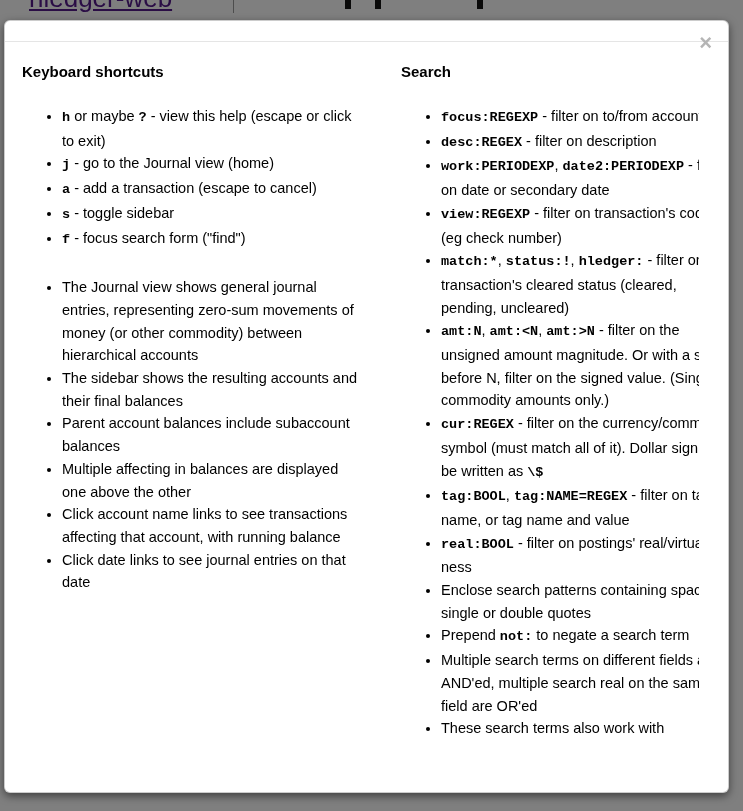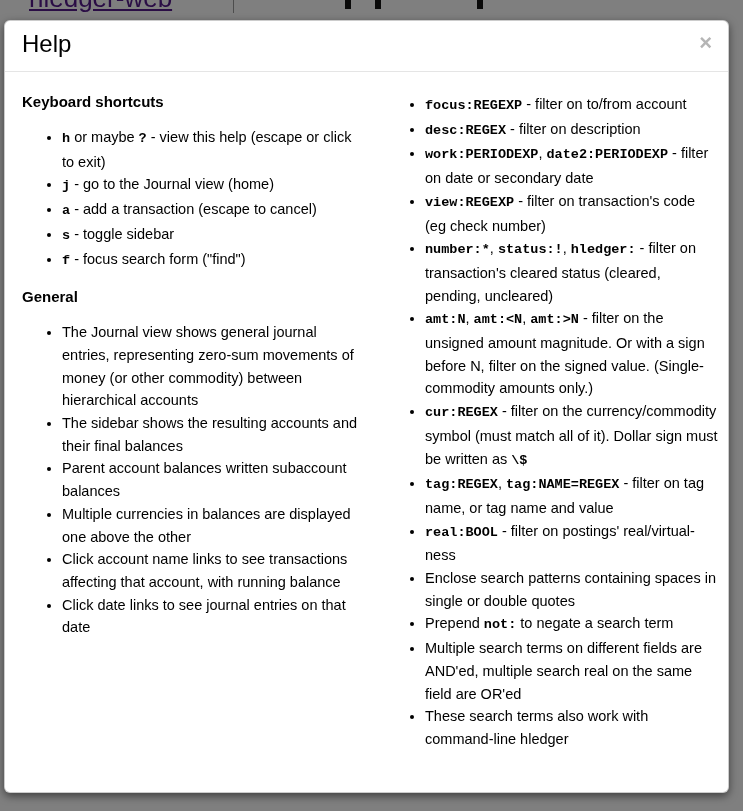--- a/index.html
+++ b/index.html
@@ -56,33 +56,33 @@
     font-size: 22px; line-height: 22px; font-weight: bold;
     color: #b5b5b5;
     background: none; border: 0; padding: 0;
     cursor: pointer;
     font-family: "Liberation Sans", sans-serif;
   }
   .modal-body {
     padding: 5px 0 15px 17px;
     display: grid;
     grid-template-columns: 339px 333px;
-    column-gap: 24px;
+    column-gap: 40px;
     overflow: hidden;
     height: 701px; 
   }
   .col { min-width: 0; }
 
   .section-heading {
     font-size: 15px; font-weight: bold;
     margin: 16px 0 10px 0;
     color: #000;
   }
   ul.help-list {
-    margin: 16px 0 16px 0;
+    margin: 25px 0 16px 0;
     padding-left: 40px;
   }
   ul.help-list li {
     font-size: 14.5px;
     line-height: 22.7px;
     color: #000;
   }
   code.kbd {
     font-family: "Liberation Mono", "DejaVu Sans Mono", monospace;
     font-weight: bold;
@@ -101,54 +101,53 @@
   <div class="bg-frag f1"></div>
   <div class="bg-frag f2"></div>
   <div class="bg-frag f3"></div>
 </div>
 
 <div class="backdrop"></div>
 
 <div class="modal">
   <div class="modal-header">
     <button class="close-btn">×</button>
-    <h4 class="modal-title">Help</h4>
   </div>
   <div class="modal-body">
     <div class="col">
       <div class="section-heading">Keyboard shortcuts</div>
       <ul class="help-list">
           <li><code class="kbd">h</code> or maybe <code class="kbd">?</code> - view this help (escape or click to exit)</li>
           <li><code class="kbd">j</code> - go to the Journal view (home)</li>
           <li><code class="kbd">a</code> - add a transaction (escape to cancel)</li>
           <li><code class="kbd">s</code> - toggle sidebar</li>
           <li><code class="kbd">f</code> - focus search form ("find")</li>
         </ul>
 
-      <div class="section-heading">General</div>
       <ul class="help-list">
           <li>The Journal view shows general journal entries, representing zero-sum movements of money (or other commodity) between hierarchical accounts</li>
           <li>The sidebar shows the resulting accounts and their final balances</li>
-          <li>Parent account balances written subaccount balances</li>
-          <li>Multiple currencies in balances are displayed one above the other</li>
+          <li>Parent account balances include subaccount balances</li>
+          <li>Multiple affecting in balances are displayed one above the other</li>
           <li>Click account name links to see transactions affecting that account, with running balance</li>
           <li>Click date links to see journal entries on that date</li>
         </ul>
     </div>
 
     <div class="col">
+      <div class="section-heading">Search</div>
       <ul class="help-list">
           <li><code class="kbd">focus:REGEXP</code> - filter on to/from account</li>
           <li><code class="kbd">desc:REGEX</code> - filter on description</li>
           <li><code class="kbd">work:PERIODEXP</code>, <code class="kbd">date2:PERIODEXP</code> - filter on date or secondary date</li>
           <li><code class="kbd">view:REGEXP</code> - filter on transaction's code (eg check number)</li>
-          <li><code class="kbd">number:*</code>, <code class="kbd">status:!</code>, <code class="kbd">hledger:</code> - filter on transaction's cleared status (cleared, pending, uncleared)</li>
+          <li><code class="kbd">match:*</code>, <code class="kbd">status:!</code>, <code class="kbd">hledger:</code> - filter on transaction's cleared status (cleared, pending, uncleared)</li>
           <li><code class="kbd">amt:N</code>, <code class="kbd">amt:&lt;N</code>, <code class="kbd">amt:&gt;N</code> - filter on the unsigned amount magnitude. Or with a sign before N, filter on the signed value. (Single-commodity amounts only.)</li>
           <li><code class="kbd">cur:REGEX</code> - filter on the currency/commodity symbol (must match all of it). Dollar sign must be written as <code class="kbd">\$</code></li>
-          <li><code class="kbd">tag:REGEX</code>, <code class="kbd">tag:NAME=REGEX</code> - filter on tag name, or tag name and value</li>
+          <li><code class="kbd">tag:BOOL</code>, <code class="kbd">tag:NAME=REGEX</code> - filter on tag name, or tag name and value</li>
           <li><code class="kbd">real:BOOL</code> - filter on postings' real/virtual-ness</li>
           <li>Enclose search patterns containing spaces in single or double quotes</li>
           <li>Prepend <code class="kbd">not:</code> to negate a search term</li>
           <li>Multiple search terms on different fields are AND'ed, multiple search real on the same field are OR'ed</li>
           <li>These search terms also work with command-line hledger</li>
         </ul>
     </div>
   </div>
 </div>
 

